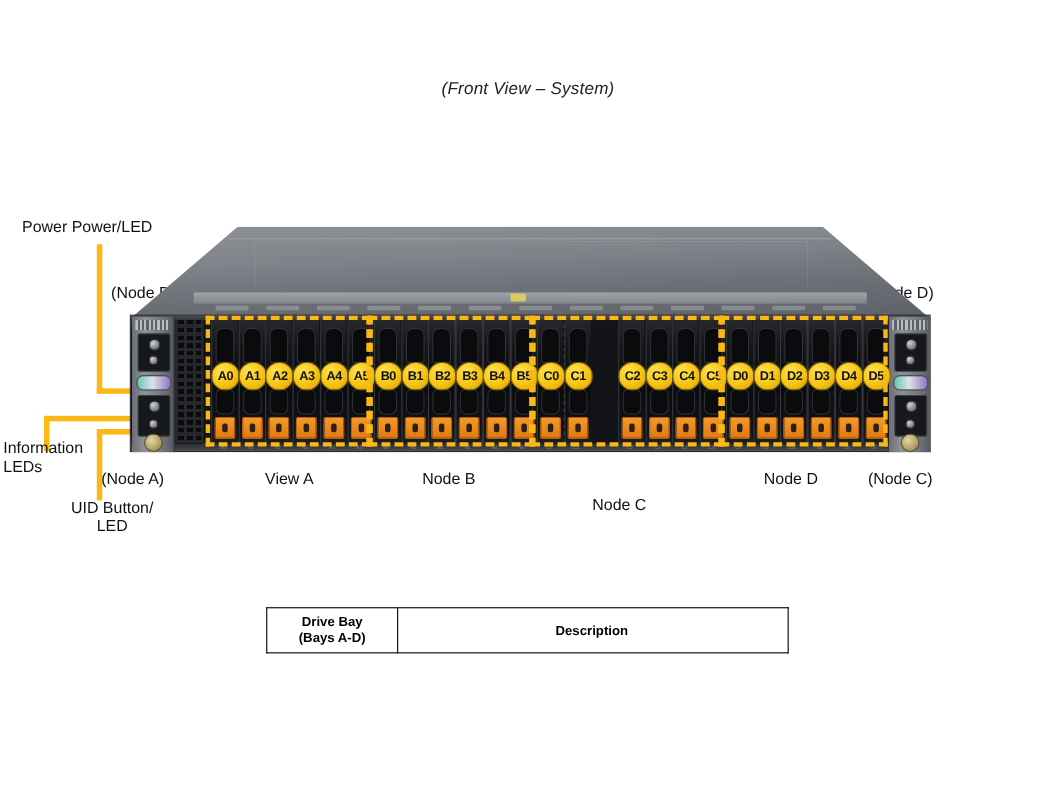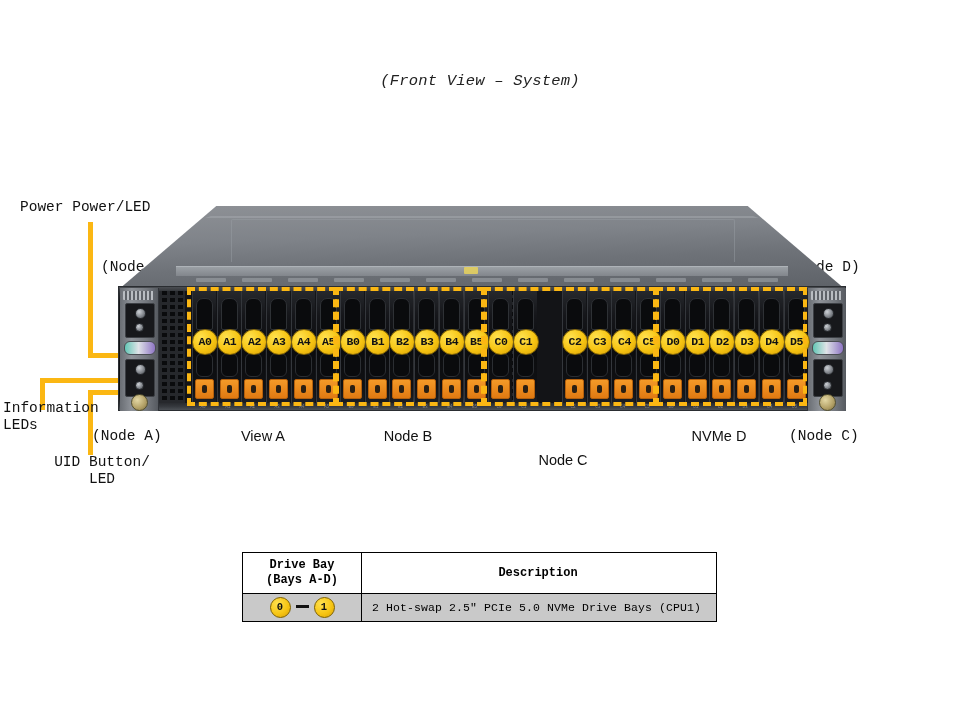--- a/index.html
+++ b/index.html
@@ -1,20 +1,20 @@
 <!DOCTYPE html>
 <html><head>
 <meta charset="utf-8">
 <style>
   html,body{margin:0;padding:0;}
   body{
     width:960px;height:720px;background:#ffffff;position:relative;overflow:hidden;
     font-family:"Liberation Sans",sans-serif;color:#1a1a1a;
   }
-  .abs{position:absolute;font-family:Liberation Mono, monospace;}
+  .abs{position:absolute;}
 
   
   #title{
     left:0;top:72px;width:960px;text-align:center;
     font-style:italic;font-size:15.5px;color:#222;letter-spacing:.2px;
   }
 
   
   .callout{font-size:14.5px;color:#111;line-height:1.18;white-space:pre-line;}
   #lbl-power{left:20px;top:199px;}
@@ -393,31 +393,27 @@
     <div class="dashbox" style="left:68px;top:0px;width:150px;height:119px;"></div>
     <div class="dashbox" style="left:216px;top:0px;width:150px;height:119px;"></div>
     <div class="dashbox" style="left:364px;width:174px;top:0px;height:119px;"></div>
     <div class="dashbox" style="left:536px;top:0px;width:152px;height:119px;"></div>
   </div>
 </div>
 
 <div class="nodecap" id="cap-a" style="left:205px;top:428px;width:116px;">View A</div>
 <div class="nodecap" id="cap-b" style="left:350px;top:428px;width:116px;">Node B</div>
 <div class="nodecap" id="cap-c" style="left:505px;top:452px;width:116px;">Node C</div>
-<div class="nodecap" id="cap-d" style="left:661px;top:428px;width:116px;">NVMe D</div>
+<div class="nodecap" id="cap-d" style="left:661px;top:428px;width:116px;">Node D</div>
 
 <table id="tbl" class="abs">
   <thead>
     <tr>
       <th class="col-bay">
         <div>Drive Bay</div>
         <div>(Bays A-D)</div>
       </th>
       <th class="col-desc" style="text-align:center;padding-left:0 !important;">Description</th>
     </tr>
   </thead>
   <tbody id="tbl-body">
-      <tr class="row-gray">
-        <td class="cell-bay"><span class="pill">0</span><span class="dash-sep"></span><span class="pill">1</span></td>
-        <td class="col-desc"><span class="desc-txt">2 Hot-swap  2.5" PCIe  5.0 NVMe  Drive  Bays (CPU1)</span></td>
-      </tr>
     </tbody>
 </table>
 
 </body></html>

